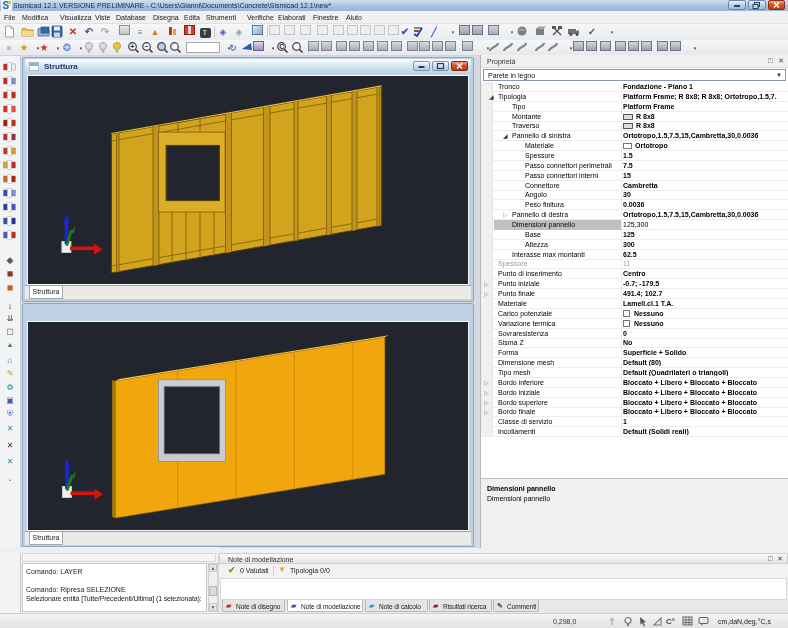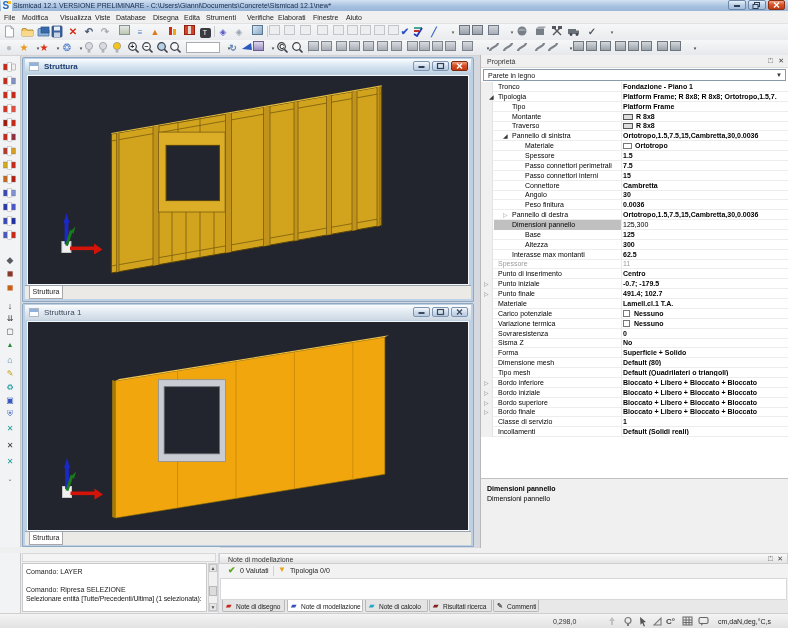--- a/index.html
+++ b/index.html
@@ -421,33 +421,20 @@
           <rect x="42" y="170.5" width="26" height="3.6" fill="#d41408"></rect>
           <polygon points="66,167.5 66,178.5 74.5,173.5" fill="#d41408"></polygon>
         </svg>
   </div>
   <div class="vptabs" style="top:227px">
         <div class="vptab">Struttura</div>
       </div>
 </div>
 
 <div class="vpwin abs" style="left:22px;top:303px;width:452px;height:244px;">
-  <div class="vptitle" style="background:linear-gradient(#fbfcfd,#e2eaf2 45%,#ccd8e4)">
-        <div class="vticon"></div>
-        <span class="vtxt" style="color:#3f4a5e;font-weight:400">Struttura 1</span>
-    <div class="vpbtn" style="left:388px"><svg width="15" height="8">
-            <rect x="4.5" y="4" width="6" height="2" fill="#3c485c"></rect>
-          </svg></div>
-    <div class="vpbtn" style="left:407px"><svg width="15" height="8">
-            <rect x="4.5" y="1.5" width="6" height="5" fill="none" stroke="#3c485c" stroke-width="1.2"></rect>
-          </svg></div>
-    <div class="vpbtn" style="left:426px"><svg width="15" height="8">
-            <path d="M5 1.5 L10 6.5 M10 1.5 L5 6.5" stroke="#3c485c" stroke-width="1.3"></path>
-          </svg></div>
-  </div>
   <div class="vpcontent" style="left:4px;top:17px;width:442px;height:210px;">
     <svg width="440" height="208" id="wall2">
           <polygon points="87.2,58.9 84.2,57.9 84.2,195.1 87.2,196.1" fill="#a87c08"></polygon>
           <polygon points="87.2,58.9 356.9,15.1 356.9,152.29999999999998 87.2,196.1" fill="#f0a60c" stroke="#8a6a08" stroke-width="0.6"></polygon>
           <polygon points="87.2,58.9 356.9,15.1 360.9,13.299999999999999 91.2,57.1" fill="#f6c84e"></polygon>
           <line x1="149.6" y1="48.76607341490545" x2="149.6" y2="185.96607341490545" stroke="#cf8d06" stroke-width="1"></line>
           <line x1="208" y1="39.28175750834261" x2="208" y2="176.48175750834258" stroke="#cf8d06" stroke-width="1"></line>
           <line x1="266.4" y1="29.79744160177976" x2="266.4" y2="166.99744160177974" stroke="#cf8d06" stroke-width="1"></line>
           <line x1="324.8" y1="20.313125695216904" x2="324.8" y2="157.5131256952169" stroke="#cf8d06" stroke-width="1"></line>
           <rect x="130.4" y="57.7" width="67.1" height="81.7" fill="#c9ccd2" stroke="#8a8e96" stroke-width="0.8"></rect>

